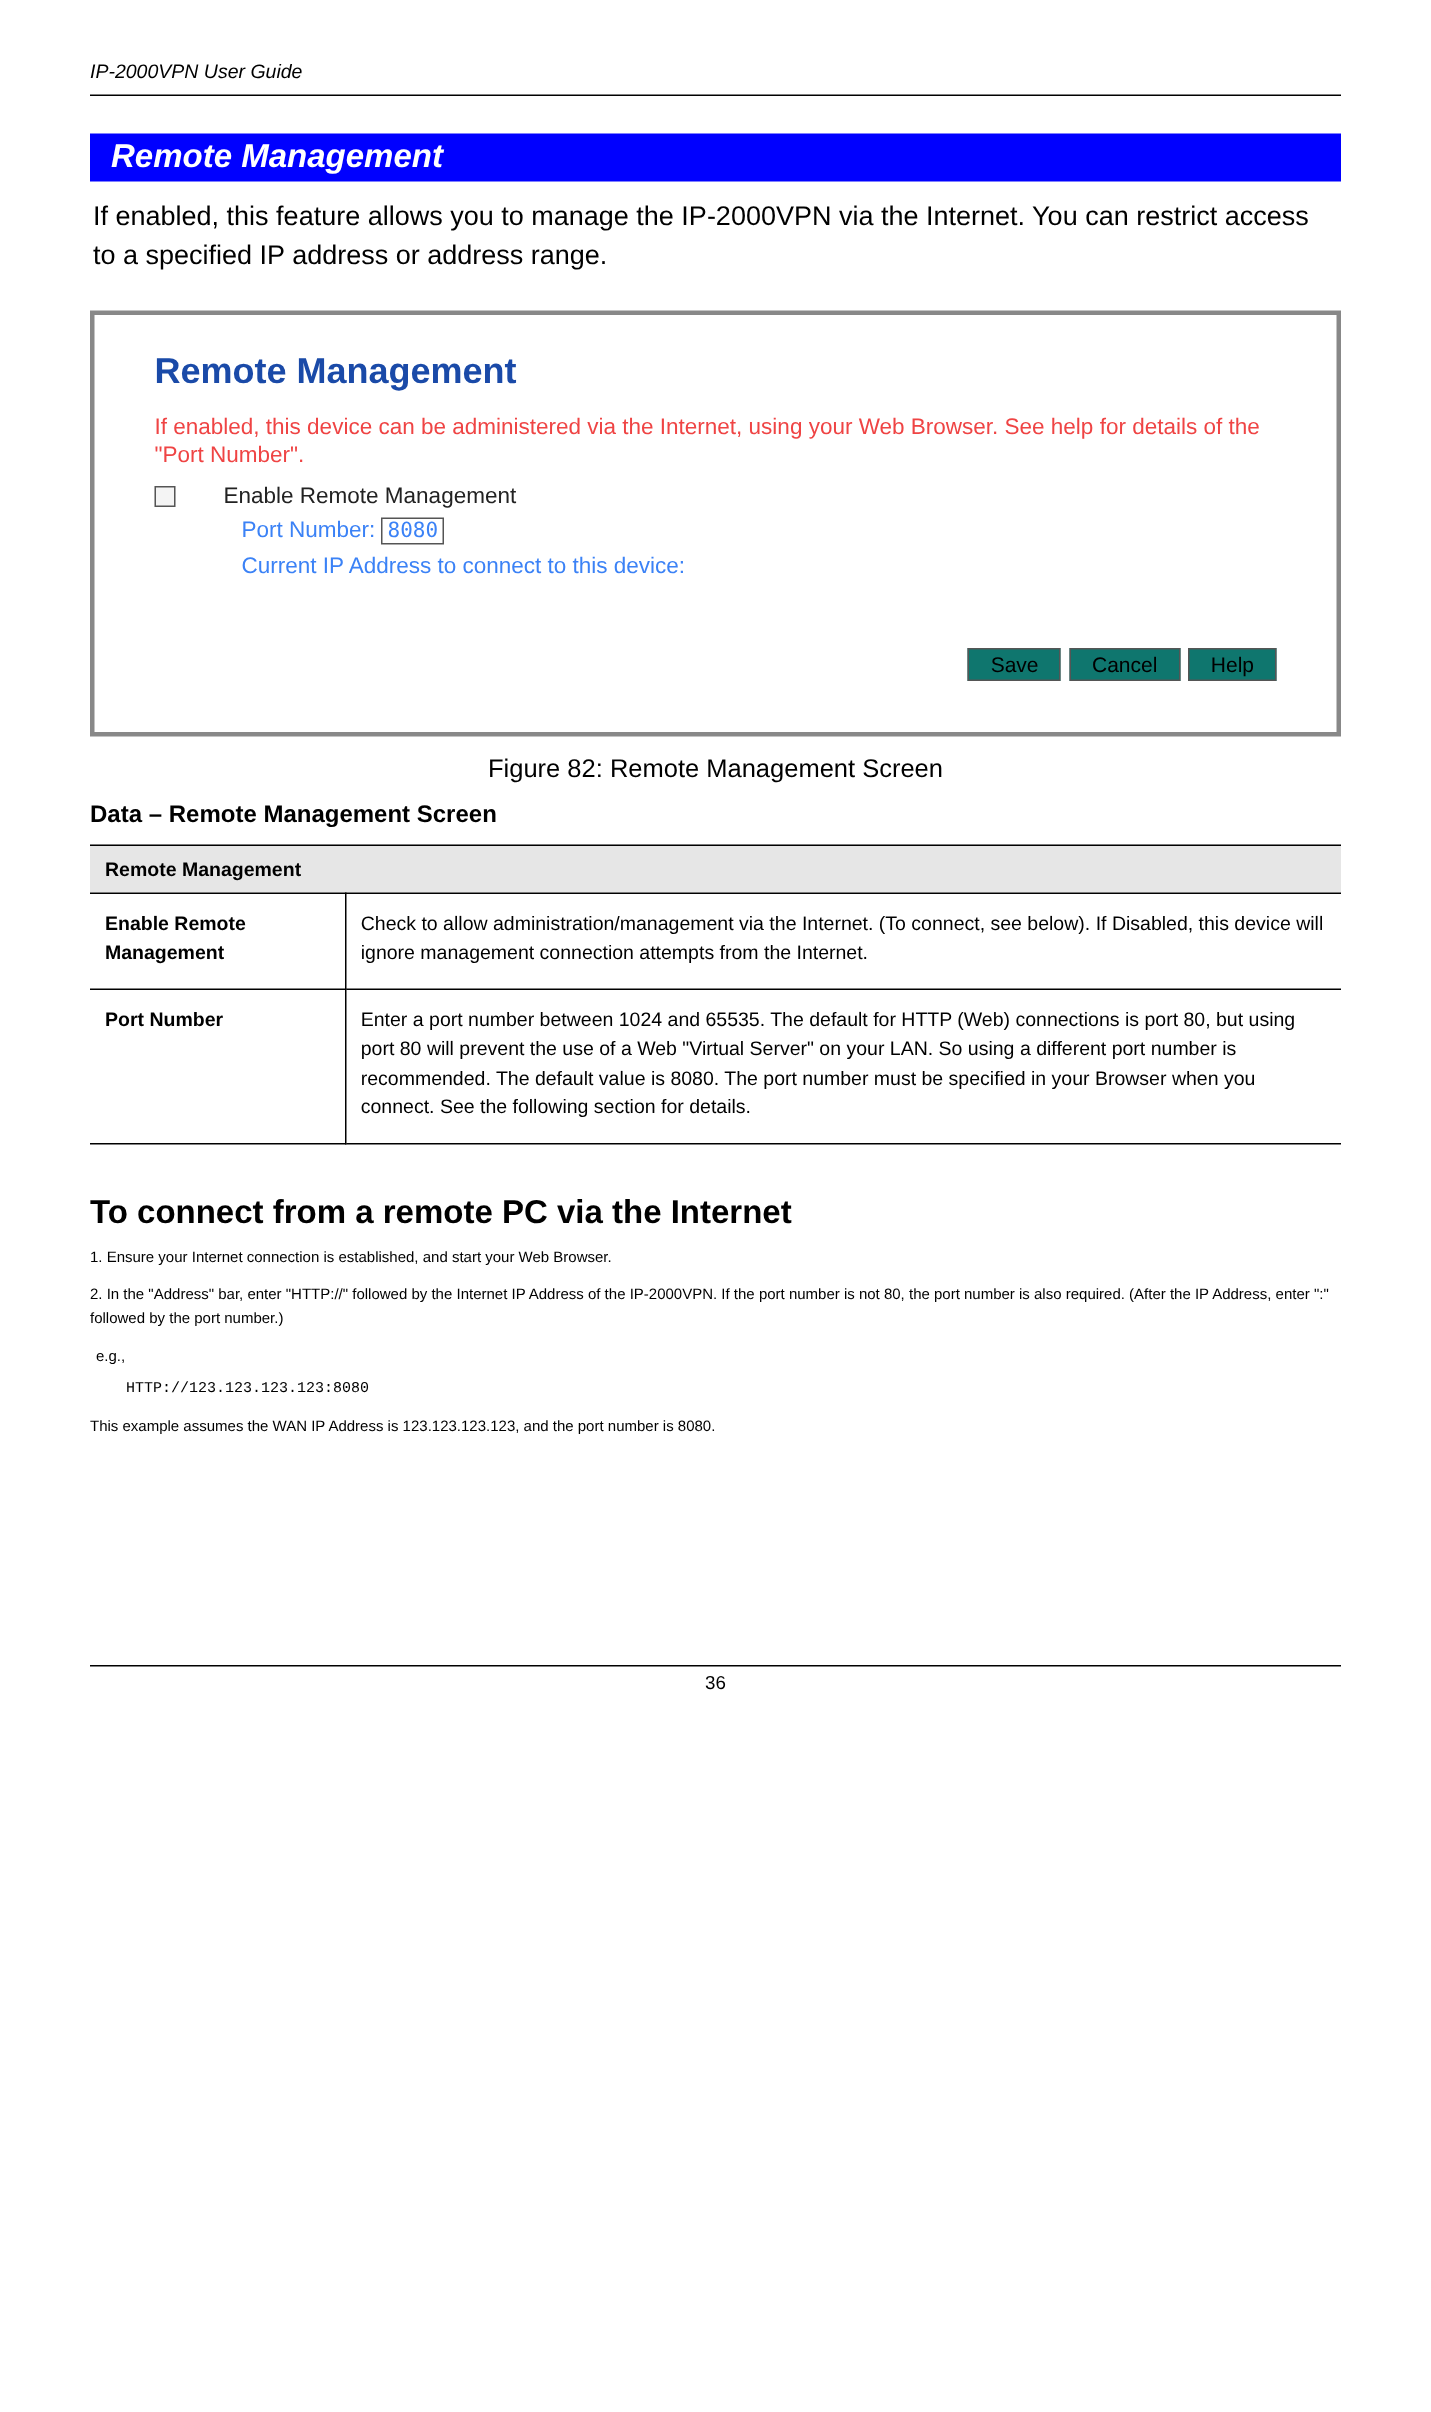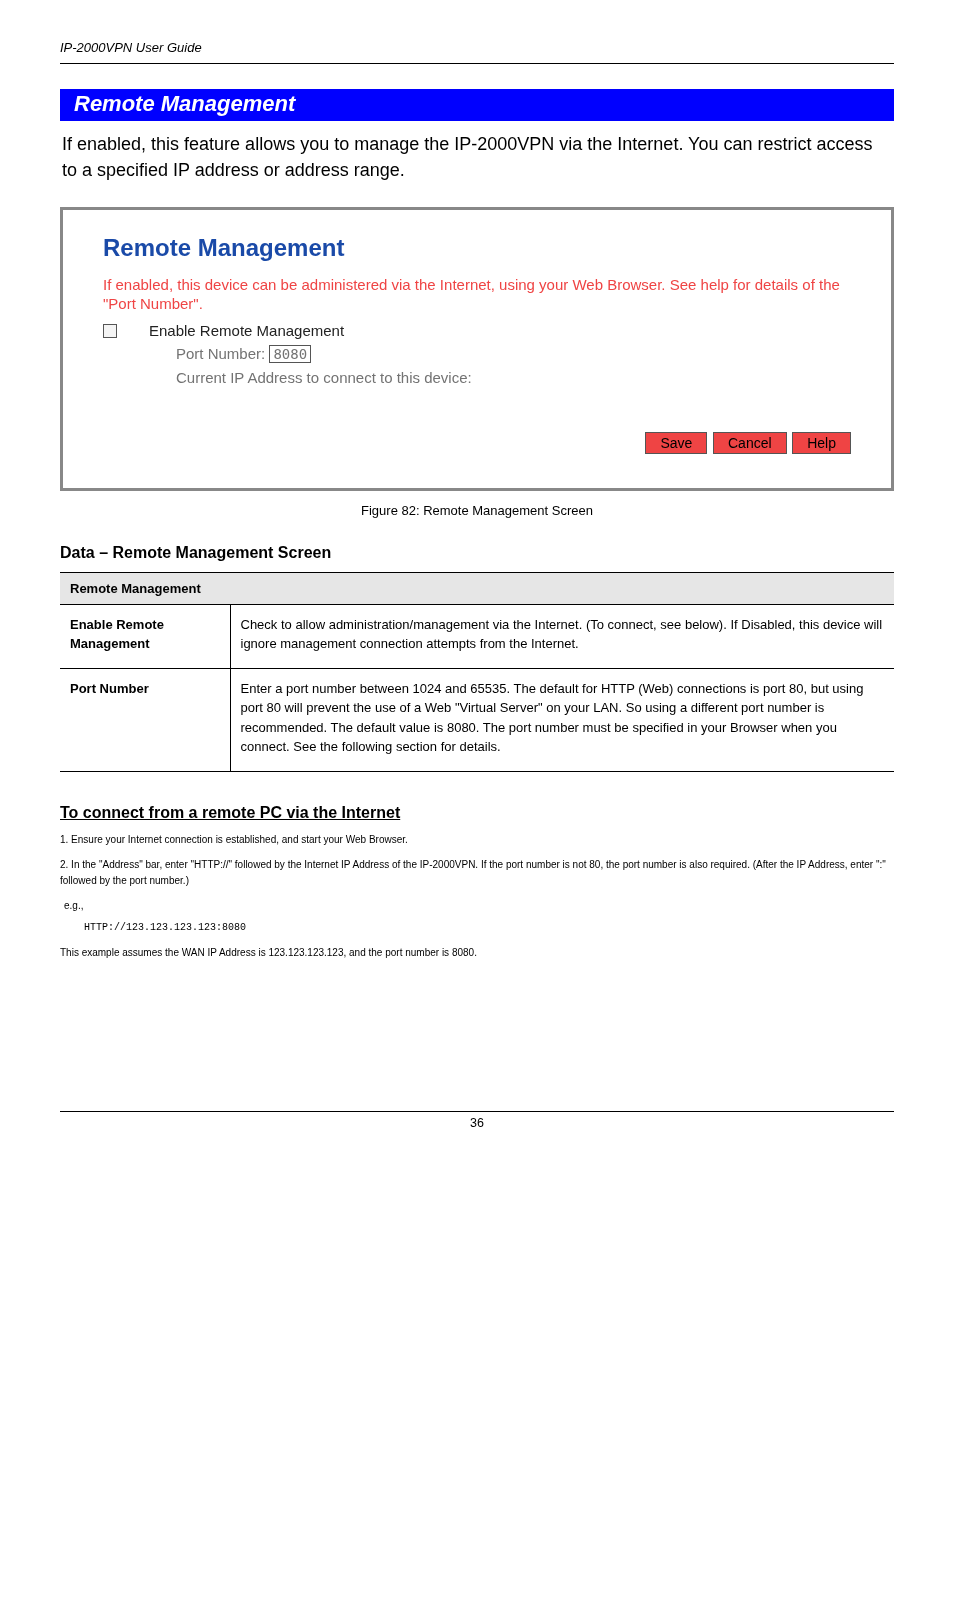--- a/index.html
+++ b/index.html
@@ -66,48 +66,48 @@
   }
   .cb-box {
     width: 14px; height: 14px;
     border: 1px solid #555;
     background: #f4f4f4;
     margin-right: 32px;
     margin-top: 2px;
     flex: none;
   }
   .cb-label { font-size: 15px; color:#222; }
-  .indent { margin-left: 73px; font-size: 15px; color:#737373; margin-bottom: 6px; }
+  .indent { margin-left: 58px; font-size: 15px; color:#3b82f6; margin-bottom: 6px; }
   .port-input {
     display: inline-block;
     border: 1px solid #555;
     padding: 0 3px;
     font-family: monospace;
     font-size: 14px;
     background: #fff;
     vertical-align: baseline;
     min-width: 38px;
   }
   .btn-row {
     text-align: right;
     margin-top: 46px;
   }
   .btn {
     display: inline-block;
     border: 1px solid #555;
-    background: #ef4444;
+    background: #0f766e;
     padding: 2px 14px;
     font-size: 14px;
     margin-left: 2px;
     cursor: pointer;
   }
   .figure-caption {
     text-align: center;
-    font-size: 13px;
-    margin: 12px 0 26px 0;
+    font-size: 17px;
+    margin: 12px 0 12px 0;
   }
   .data-heading {
     font-weight: bold;
     font-size: 16px;
     margin-bottom: 10px;
   }
   table.data {
     width: 100%;
     border-collapse: collapse;
   }
@@ -126,23 +126,22 @@
     font-size: 13px;
     line-height: 1.5;
   }
   table.data td.left {
     width: 170px;
     font-weight: bold;
     border-right: 1px solid #000;
   }
   .connect-head {
     font-weight: bold;
-    font-size: 16px;
+    font-size: 22px;
     margin: 32px 0 10px 0;
-    text-decoration: underline;
   }
   .connect-body {
     font-size: 10px;
     line-height: 1.55;
   }
   .connect-body p { margin-bottom: 10px; }
   .mono { font-family: "Courier New", monospace; }
   .name-line {
     display: flex;
     align-items: center;

